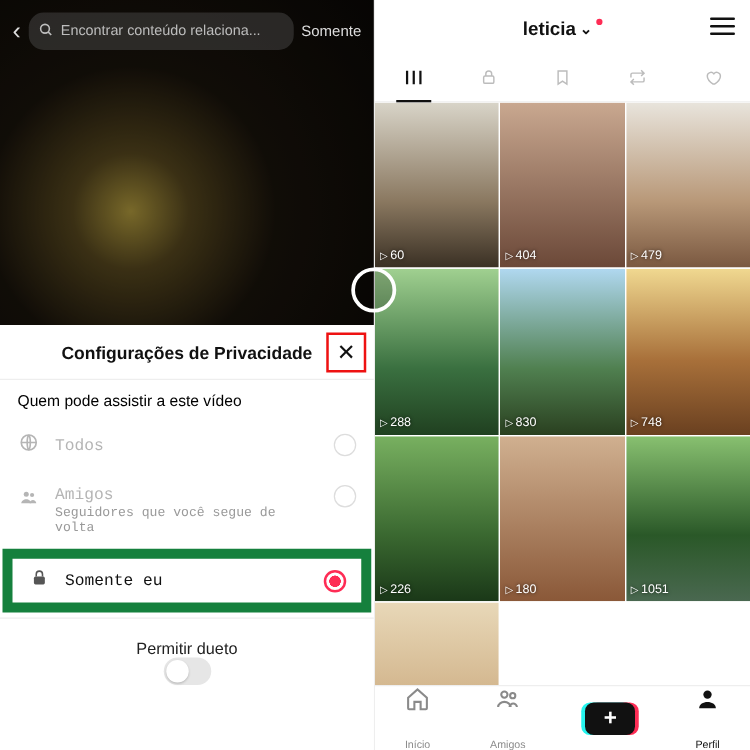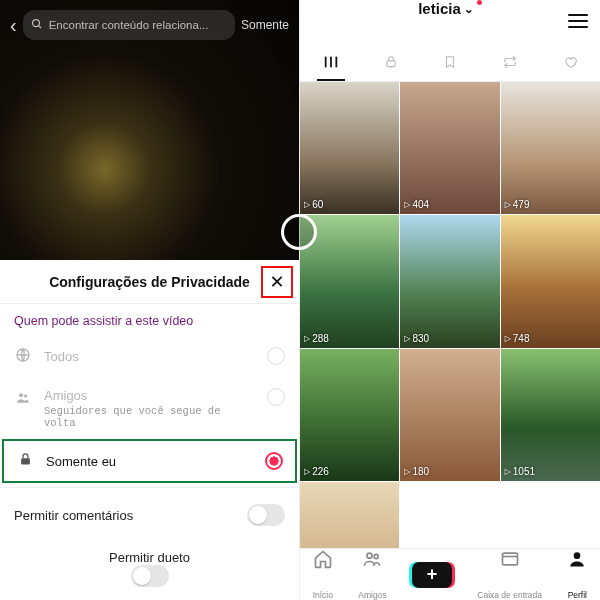--- a/index.html
+++ b/index.html
@@ -69,43 +69,43 @@
   .sheet-title { font-size: 14px; font-weight: 600; color: #111; }
   .close-box {
     position: absolute; right: 6px; top: 6px;
     width: 32px; height: 32px;
     border: 2px solid #e11;
     display: flex; align-items: center; justify-content: center;
     font-size: 18px; color: #111;
   }
   .section-q {
     padding: 10px 14px 6px;
-    font-size: 12.5px; color: #701a75;
+    font-size: 12.5px; color: #000000;
   }
   .opt-row {
     display: flex; align-items: center;
     padding: 10px 14px;
     gap: 12px;
     min-height: 44px;
   }
   .opt-row .icon { width: 18px; color: #9a9a9a; font-size: 15px; text-align:center; }
-  .opt-row .lab { flex: 1; font-size: 13px; color: #333; }
+  .opt-row .lab { flex: 1; font-size: 13px; color: #333; font-family: Liberation Mono, monospace; }
   .opt-row .sub { font-size: 10.5px; color: #999; margin-top: 2px; font-family: Liberation Mono, monospace; }
   .opt-row.disabled .lab { color: #b5b5b5; }
   .radio {
     width: 18px; height: 18px; border-radius: 50%;
     border: 1.5px solid #ddd;
   }
   .radio.sel {
     border-color: #fe2c55;
     background: radial-gradient(circle, #fe2c55 0 45%, #fff 48% 100%);
     border-width: 2px;
   }
   .highlight-row {
-    border: 2px solid #15803d;
+    border: 8px solid #15803d;
     margin: 0 2px;
     padding: 8px 12px;
   }
   .divider { height: 1px; background: #eee; margin: 4px 0; }
 
   .toggle-row {
     display: flex; align-items: center; justify-content: space-between;
     padding: 12px 14px;
     font-size: 13px; color: #222;
   }
@@ -116,21 +116,21 @@
   .toggle::after {
     content: ""; position: absolute;
     width: 18px; height: 18px; border-radius: 50%;
     background: #fff; top: 2px; left: 2px;
     box-shadow: 0 1px 2px rgba(0,0,0,0.2);
   }
 
   
   .r-header {
     height: 46px;
-    display: flex; align-items: flex-start; justify-content: center;
+    display: flex; align-items: center; justify-content: center;
     position: relative;
   }
   .uname { font-size: 15px; font-weight: 700; color: #111; display:flex; align-items:center; gap:3px; }
   .uname .caret { font-size: 12px; }
   .dot { width:5px; height:5px; border-radius:50%; background:#fe2c55; position:relative; top:-6px; }
   .burger {
     position: absolute; right: 12px; top: 14px;
     width: 20px; height: 14px;
     display:flex; flex-direction:column; justify-content:space-between;
   }
@@ -266,24 +266,20 @@
             <rect x="5" y="10" width="14" height="10" rx="2"></rect>
             <path d="M8 10V7a4 4 0 018 0v3" fill="none" stroke="#555" stroke-width="2"></path>
           </svg>
       </span>
       <span class="lab" style="color:#111;">Somente eu</span>
       <span class="radio sel"></span>
     </div>
 
     <div class="divider"></div>
 
-    <div class="toggle-row">
-      <span>Permitir comentários</span>
-      <span class="toggle"></span>
-    </div>
     <div class="toggle-row" style="padding-bottom:4px;flex-direction:column;">
       <span>Permitir dueto</span>
       <span class="toggle"></span>
     </div>
   </div>
 </div>
 
 <div class="pane right">
   <div class="r-header">
     <div class="uname">
@@ -415,29 +411,20 @@
             <circle cx="9" cy="8" r="3"></circle>
             <circle cx="17" cy="9" r="2.5"></circle>
             <path d="M3 20c0-3 3-5 6-5s6 2 6 5M14 20c0-2 2-3.5 3.5-3.5S21 18 21 20"></path>
           </svg>
       </span>
       <span>Amigos</span>
     </div>
     <div class="plus-btn">
       <span>+</span>
     </div>
-    <div class="nav-item">
-      <span class="ic">
-        <svg width="20" height="20" viewBox="0 0 24 24" fill="none" stroke="#8a8a8a" stroke-width="2">
-            <rect x="3" y="5" width="18" height="14" rx="2"></rect>
-            <path d="M3 9h18"></path>
-          </svg>
-      </span>
-      <span>Caixa de entrada</span>
-    </div>
     <div class="nav-item active">
       <span class="ic">
         <svg width="20" height="20" viewBox="0 0 24 24" fill="#111">
             <circle cx="12" cy="8" r="4"></circle>
             <path d="M4 21c0-4 4-6 8-6s8 2 8 6z"></path>
           </svg>
       </span>
       <span>Perfil</span>
     </div>
   </div>

